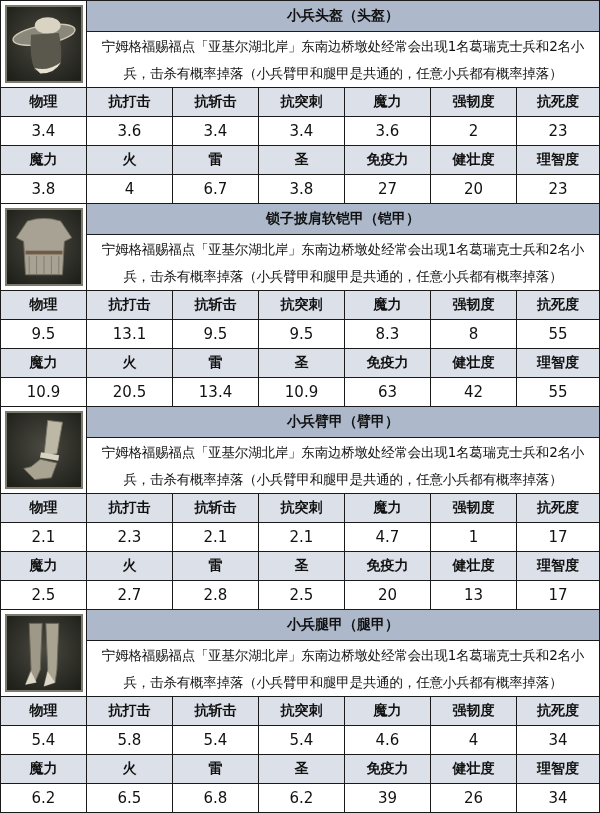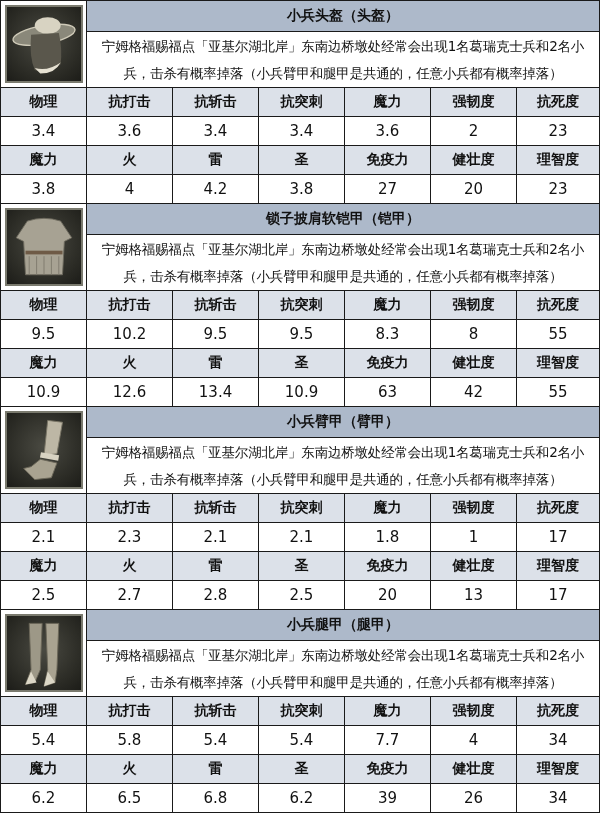--- a/index.html
+++ b/index.html
@@ -68,21 +68,21 @@
     <td class="lbl">火</td>
     <td class="lbl">雷</td>
     <td class="lbl">圣</td>
     <td class="lbl">免疫力</td>
     <td class="lbl">健壮度</td>
     <td class="lbl">理智度</td>
   </tr>
   <tr>
     <td class="val">3.8</td>
     <td class="val">4</td>
-    <td class="val">4.2</td>
+    <td class="val">6.7</td>
     <td class="val">3.8</td>
     <td class="val">27</td>
     <td class="val">20</td>
     <td class="val">23</td>
   </tr>
 
   <tr>
     <td class="img-cell" rowspan="2">
       <div class="frame">
             <svg viewBox="0 0 80 80">
@@ -101,39 +101,39 @@
     <td class="lbl">物理</td>
     <td class="lbl">抗打击</td>
     <td class="lbl">抗斩击</td>
     <td class="lbl">抗突刺</td>
     <td class="lbl">魔力</td>
     <td class="lbl">强韧度</td>
     <td class="lbl">抗死度</td>
   </tr>
   <tr>
     <td class="val">9.5</td>
-    <td class="val">10.2</td>
+    <td class="val">13.1</td>
     <td class="val">9.5</td>
     <td class="val">9.5</td>
     <td class="val">8.3</td>
     <td class="val">8</td>
     <td class="val">55</td>
   </tr>
   <tr>
     <td class="lbl">魔力</td>
     <td class="lbl">火</td>
     <td class="lbl">雷</td>
     <td class="lbl">圣</td>
     <td class="lbl">免疫力</td>
     <td class="lbl">健壮度</td>
     <td class="lbl">理智度</td>
   </tr>
   <tr>
     <td class="val">10.9</td>
-    <td class="val">12.6</td>
+    <td class="val">20.5</td>
     <td class="val">13.4</td>
     <td class="val">10.9</td>
     <td class="val">63</td>
     <td class="val">42</td>
     <td class="val">55</td>
   </tr>
 
   <tr>
     <td class="img-cell" rowspan="2">
       <div class="frame">
@@ -156,21 +156,21 @@
     <td class="lbl">抗突刺</td>
     <td class="lbl">魔力</td>
     <td class="lbl">强韧度</td>
     <td class="lbl">抗死度</td>
   </tr>
   <tr>
     <td class="val">2.1</td>
     <td class="val">2.3</td>
     <td class="val">2.1</td>
     <td class="val">2.1</td>
-    <td class="val">1.8</td>
+    <td class="val">4.7</td>
     <td class="val">1</td>
     <td class="val">17</td>
   </tr>
   <tr>
     <td class="lbl">魔力</td>
     <td class="lbl">火</td>
     <td class="lbl">雷</td>
     <td class="lbl">圣</td>
     <td class="lbl">免疫力</td>
     <td class="lbl">健壮度</td>
@@ -208,21 +208,21 @@
     <td class="lbl">抗突刺</td>
     <td class="lbl">魔力</td>
     <td class="lbl">强韧度</td>
     <td class="lbl">抗死度</td>
   </tr>
   <tr>
     <td class="val">5.4</td>
     <td class="val">5.8</td>
     <td class="val">5.4</td>
     <td class="val">5.4</td>
-    <td class="val">7.7</td>
+    <td class="val">4.6</td>
     <td class="val">4</td>
     <td class="val">34</td>
   </tr>
   <tr>
     <td class="lbl">魔力</td>
     <td class="lbl">火</td>
     <td class="lbl">雷</td>
     <td class="lbl">圣</td>
     <td class="lbl">免疫力</td>
     <td class="lbl">健壮度</td>

